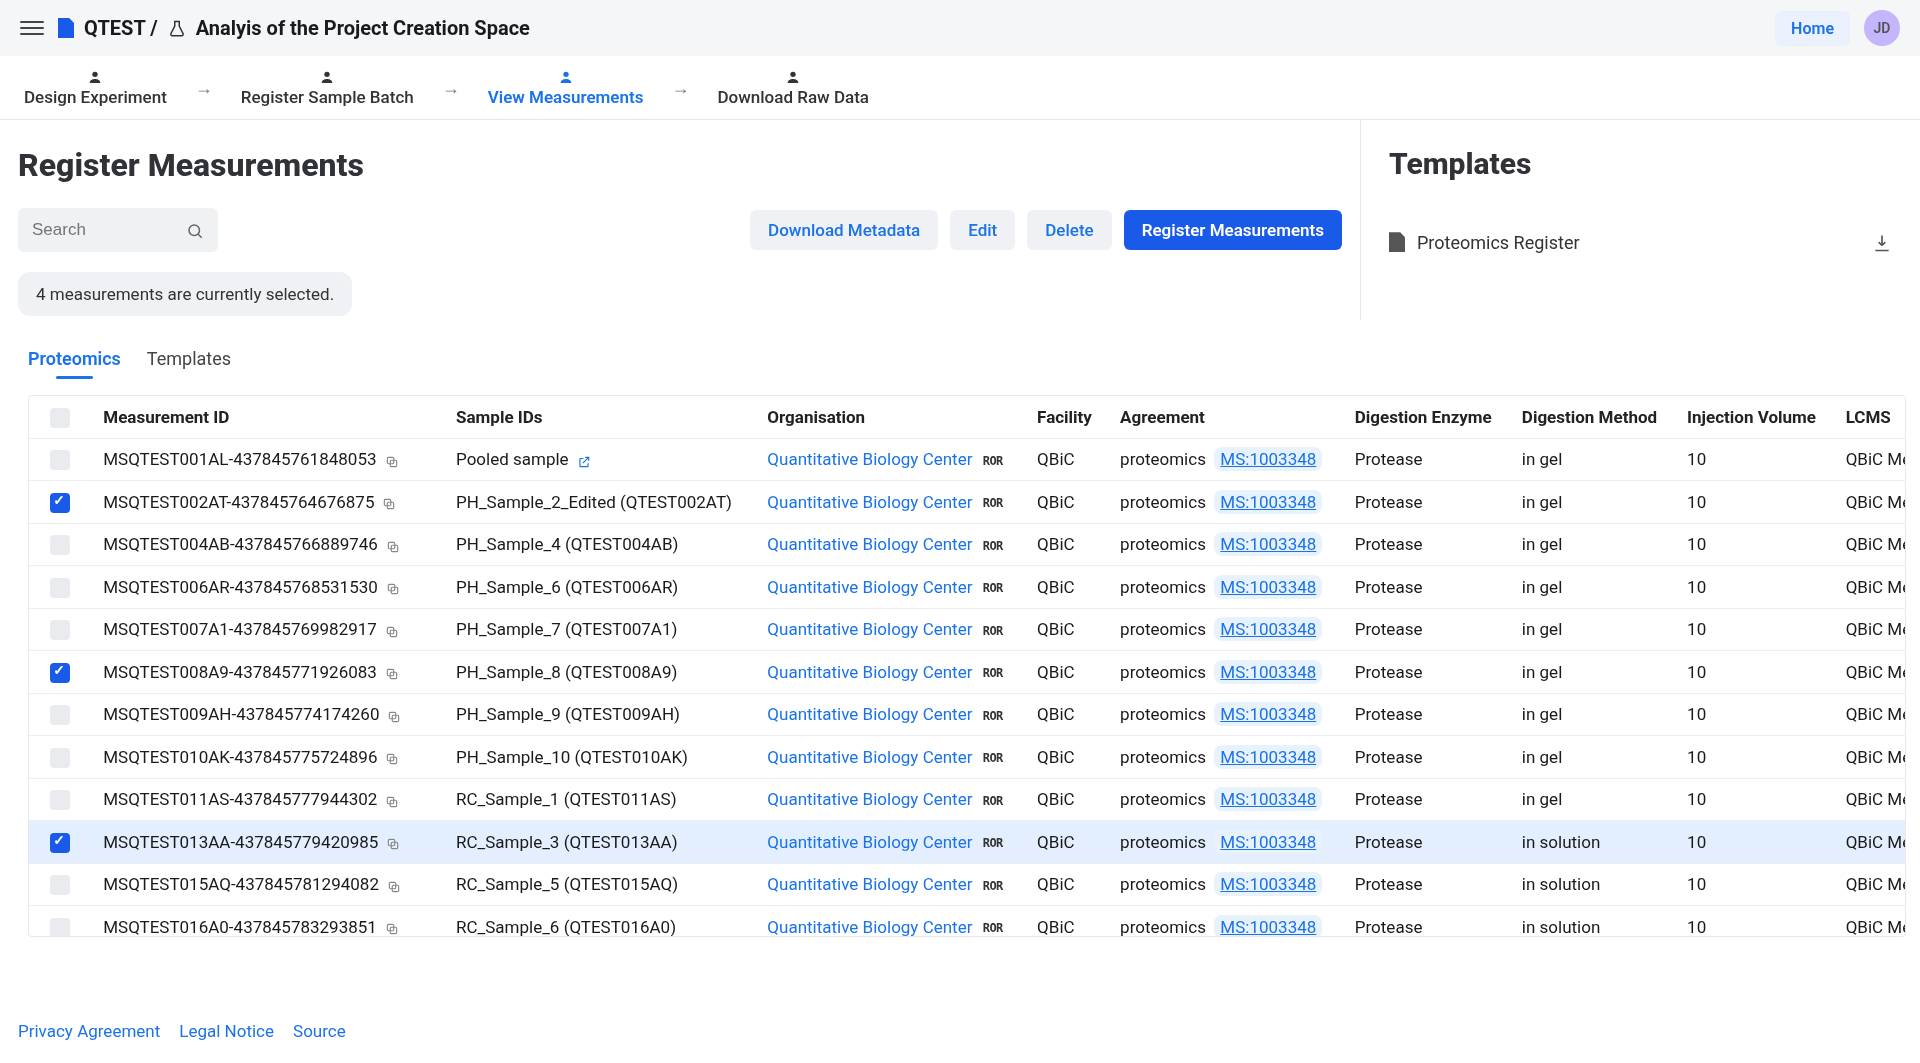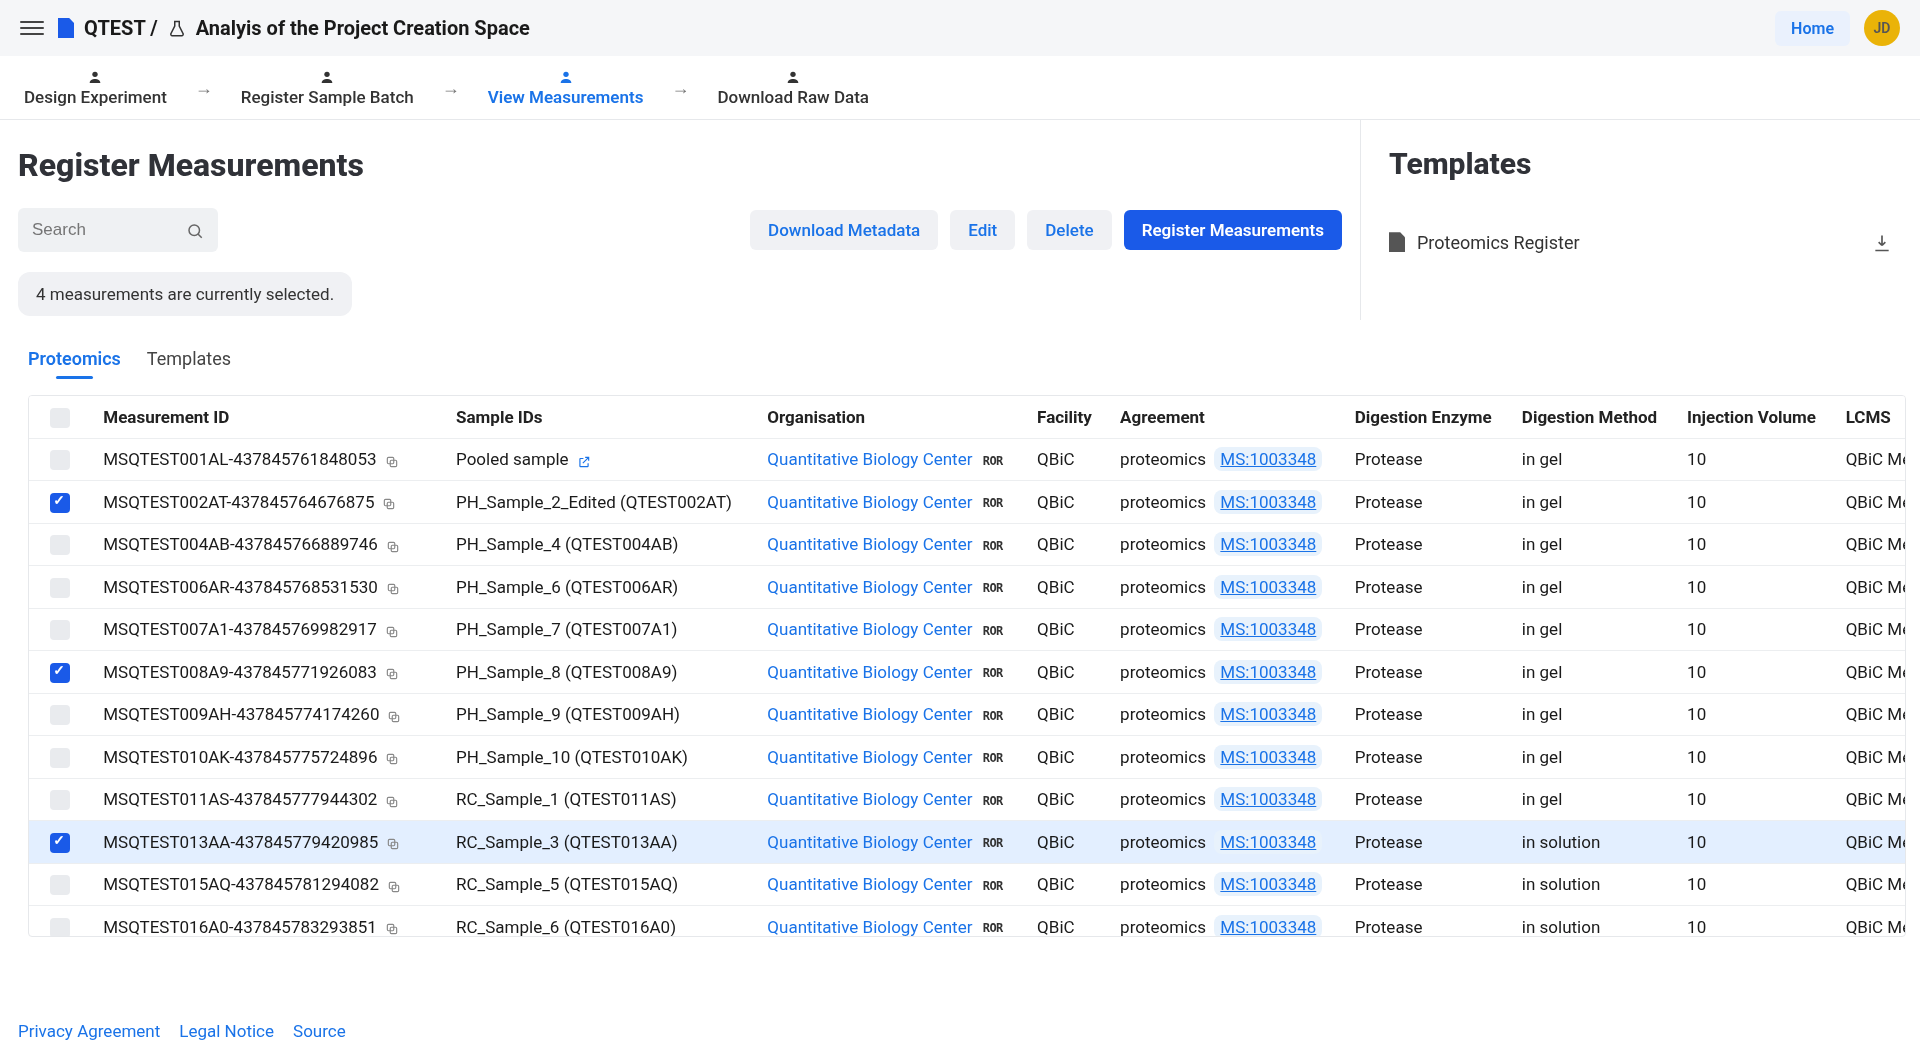--- a/index.html
+++ b/index.html
@@ -6,21 +6,21 @@
 html, body { width: 1920px; height: 1063px; font-family: -apple-system, BlinkMacSystemFont, "Segoe UI", Roboto, sans-serif; font-size: 16px; color: #1a1a1a; background: #fff; }
 body { transform-origin: top left; }
 
 .topbar { height: 56px; background: #f5f6f8; display: flex; align-items: center; padding: 0 20px; justify-content: space-between; }
 .topbar-left { display: flex; align-items: center; gap: 14px; }
 .hamburger { width: 24px; height: 24px; display: flex; flex-direction: column; justify-content: center; gap: 4px; cursor: pointer; }
 .hamburger span { height: 2px; background: #444; border-radius: 1px; }
 .topbar-title { font-size: 20px; font-weight: 700; display: flex; align-items: center; gap: 10px; }
 .topbar-right { display: flex; align-items: center; gap: 14px; }
 .home-link { background: #eaf1fd; color: #1a73e8; font-weight: 600; padding: 8px 16px; border-radius: 6px; cursor: pointer; }
-.avatar { width: 36px; height: 36px; border-radius: 50%; background: #eab308; color: #555; font-size: 14px; font-weight: 600; display: flex; align-items: center; justify-content: center; }
+.avatar { width: 36px; height: 36px; border-radius: 50%; background: #c4b5fd; color: #555; font-size: 14px; font-weight: 600; display: flex; align-items: center; justify-content: center; }
 
 .steps { height: 64px; display: flex; align-items: center; padding: 0 24px; gap: 28px; border-bottom: 1px solid #e6e8eb; text-align: right; }
 .step { display: flex; flex-direction: column; align-items: center; gap: 2px; font-size: 17px; font-weight: 500; color: #333; cursor: pointer; }
 .step.active { color: #1a73e8; font-weight: 600; }
 .step-icon { font-size: 14px; }
 .arrow { color: #777; font-size: 18px; }
 
 .main-row { display: flex; }
 .main-left { flex: 1; padding: 26px 18px 0 18px; }
 .sidebar { width: 560px; border-left: 1px solid #e6e8eb; padding: 26px 28px 0 28px; min-height: 200px; }

